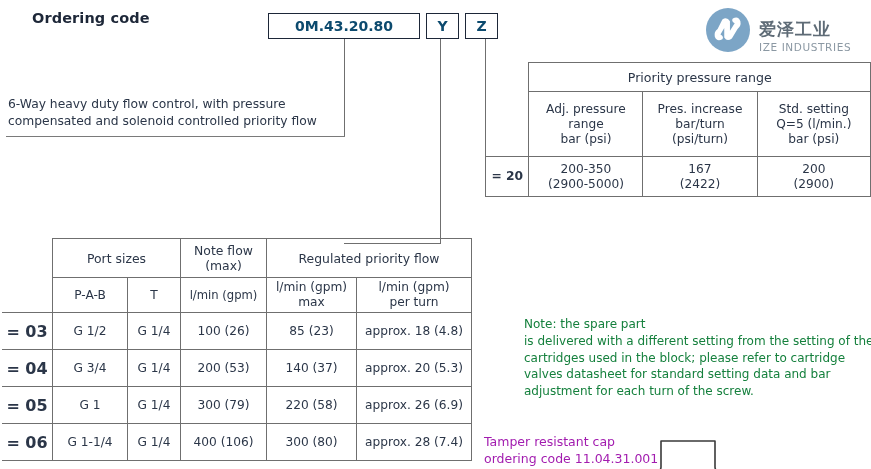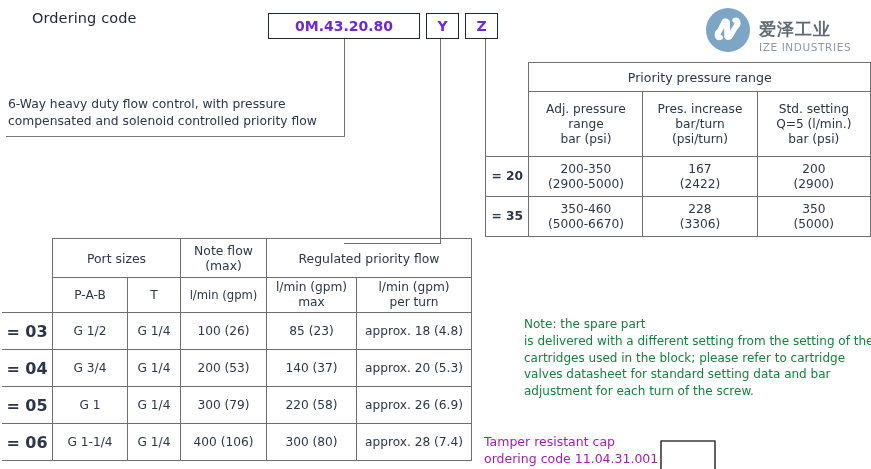--- a/index.html
+++ b/index.html
@@ -10,30 +10,30 @@
     color:#2b3648;
     position:relative;
     overflow:hidden;
     -webkit-font-smoothing:antialiased;
   }
   .abs{position:absolute;}
 
   
   #page-title{
     left:32px;top:10px;
-    font-size:14.5px;font-weight:normal;color:#1d2738;
+    font-size:14.5px;font-weight:bold;color:#1d2738;
     letter-spacing:.1px;
   }
 
   
   #ordering-code-row{left:268px;top:13px;display:flex;align-items:stretch;}
   .code-box{
     border:1.6px solid #1d2738;
     background:#fff;
-    font-weight:bold;font-size:14px;color:#6d28d9;
+    font-weight:bold;font-size:14px;color:#0c4a6e;
     display:flex;align-items:center;justify-content:center;
     height:26px;box-sizing:border-box;
   }
   #code-main{width:152px;}
   #code-y{width:33px;margin-left:6px;}
   #code-z{width:33px;margin-left:6px;}
 
   
   .vline{background:#6f6f6f;width:1.3px;position:absolute;}
   .hline{background:#6f6f6f;height:1.3px;position:absolute;}
@@ -166,35 +166,20 @@
       </td>
       <td class="val">
         <div>167</div>
         <div>(2422)</div>
       </td>
       <td class="val">
         <div>200</div>
         <div>(2900)</div>
       </td>
     </tr>
-    <tr>
-      <td class="lbl">= 35</td>
-      <td class="val">
-        <div>350-460</div>
-        <div>(5000-6670)</div>
-      </td>
-      <td class="val">
-        <div>228</div>
-        <div>(3306)</div>
-      </td>
-      <td class="val">
-        <div>350</div>
-        <div>(5000)</div>
-      </td>
-    </tr>
   </tbody>
     </table>
 </div>
 
 <div class="abs" id="flow-wrap">
   <table class="dtable" id="flow-table">
     <tbody>
         <tr>
       <td class="corner lbl"></td>
       <td class="r-hdr1" colspan="2">Port sizes</td>

